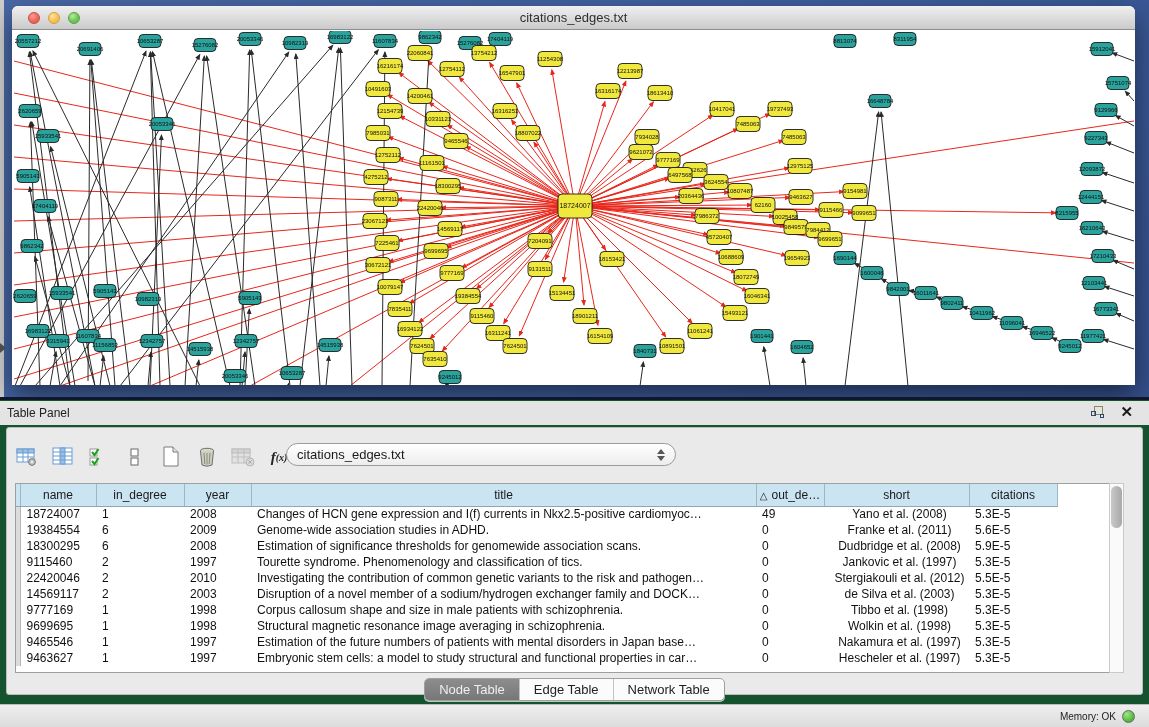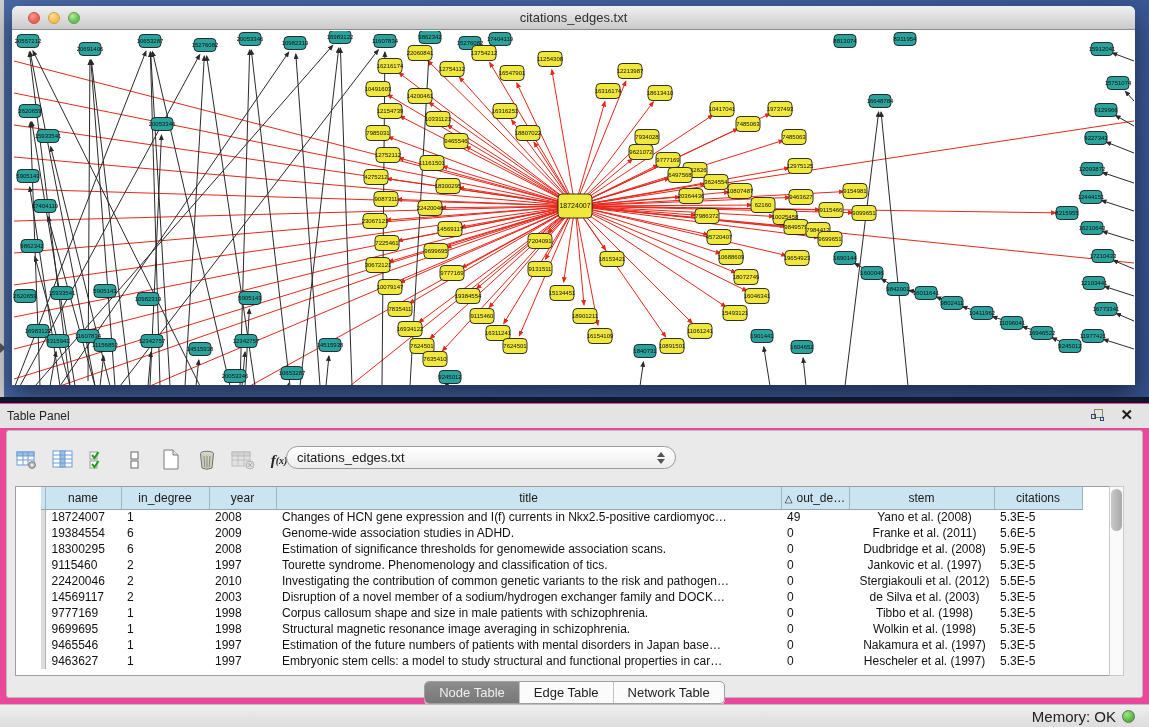--- a/index.html
+++ b/index.html
@@ -19,21 +19,21 @@
              border-radius:6px 6px 0 0; }
   .tl { position:absolute; top:6px; width:12px; height:12px; border-radius:50%; }
   .tl.close { left:16px; background:radial-gradient(circle at 35% 30%, #ff9d96,#ec6357 60%); border:1px solid #c94c41; }
   .tl.min   { left:36px; background:radial-gradient(circle at 35% 30%, #ffe2a0,#f5bd4f 60%); border:1px solid #d39f3f; }
   .tl.zoom  { left:56px; background:radial-gradient(circle at 35% 30%, #b6eb9e,#67c355 60%); border:1px solid #58a23f; }
   .win-title { position:absolute; left:0; right:0; top:4px; text-align:center; font-size:13px; color:#2f2f2f; }
   .canvas { position:absolute; left:1px; top:25px; width:1121px; height:354px; background:#ffffff; overflow:hidden; }
   .canvas svg { width:100%; height:100%; display:block; }
 
   
-  .table-panel { position:absolute; left:0; top:397px; width:1149px; height:330px; background:#ec4899; border-top:6px solid #0f172a; }
+  .table-panel { position:absolute; left:0; top:397px; width:1149px; height:330px; background:#14532d; border-top:3px solid #0f172a; }
   .panel-header { position:absolute; left:0; top:1px; width:100%; height:24px; background:#e4e4e4; }
   .panel-title { position:absolute; left:7px; top:5px; font-size:12px; color:#222; }
   .float-icon { position:absolute; right:44px; top:5px; width:14px; height:14px; }
   .float-icon .sq1 { position:absolute; left:3px; top:0; width:9px; height:9px; border:1px solid #8a8a55; background:transparent; }
   .float-icon .sq2 { position:absolute; left:0; top:5px; width:5px; height:5px; border:1px solid #2c4770; }
   .float-icon .sq3 { position:absolute; left:9px; top:8px; width:4px; height:4px; border:1px solid #2c4770; }
   .close-x { position:absolute; right:16px; top:3px; font-size:15px; font-weight:bold; color:#1a1a1a; line-height:16px; }
 
   .panel-body { position:absolute; left:6px; top:27px; width:1137px; height:268px;
                 background:#eaeaea; border:1px solid #bcbcbc; border-radius:3px; }
@@ -42,41 +42,41 @@
   .fx { font-family:"Liberation Serif", serif; font-style:italic; font-weight:bold; font-size:15px; color:#222; }
   .fx small { font-size:10px; }
   .table-select { position:absolute; left:279px; top:15px; width:390px; height:23px; background:linear-gradient(#ffffff,#ededed);
                   border:1px solid #9b9b9b; border-radius:12px; font-size:13px; color:#1a1a1a;
                   display:flex; align-items:center; padding:0 10px; }
   .table-select .lbl { flex:1; }
   .spin { display:flex; flex-direction:column; gap:2px; align-items:center; }
   .spin .up { width:0;height:0;border-left:4px solid transparent;border-right:4px solid transparent;border-bottom:5px solid #555; }
   .spin .dn { width:0;height:0;border-left:4px solid transparent;border-right:4px solid transparent;border-top:5px solid #555; }
 
-  .grid-wrap { position:absolute; left:8px; top:55px; width:1104px; height:190px; background:#fff; border:1px solid #9f9f9f;padding-left:25px; }
+  .grid-wrap { position:absolute; left:8px; top:55px; width:1104px; height:190px; background:#fff; border:1px solid #9f9f9f; }
   table.grid { border-collapse:collapse; table-layout:fixed; width:1041px; font-size:12px; color:#111; }
   table.grid th { height:22px; background:#cbe4f1; border-right:1px solid #9fb6c4; border-bottom:1px solid #8fa6b4;
                   font-weight:normal; text-align:center; font-size:12px; color:#1a1a1a; overflow:hidden; white-space:nowrap; }
   table.grid td { height:16px; padding:0 0 0 6px; white-space:nowrap; overflow:hidden; text-overflow:ellipsis; }
   td.c-short { text-align:center; padding:0; }
   th.c-gutter, td.c-gutter { background:#dcdcdc; border-right:1px solid #b5b5b5; padding:0; }
   .sort-tri { display:inline-block; margin-right:4px; font-size:10px; }
   .vscroll { position:absolute; right:18px; top:55px; width:15px; height:190px; background:#fafafa; border:1px solid #c9c9c9; }
   .vthumb { position:absolute; left:1px; top:2px; width:11px; height:42px; background:linear-gradient(90deg,#c9c9c9,#a8a8a8); border-radius:6px; }
 
   .tabs { position:absolute; left:0; right:0; top:250px; display:flex; justify-content:center; }
   .seg { display:flex; border:1px solid #9f9f9f; border-radius:5px; overflow:hidden; background:#fbfbfb; box-shadow:0 1px 0 rgba(255,255,255,.7); }
   .seg .tab { padding:3px 14px; font-size:13px; color:#222; border-right:1px solid #c2c2c2; }
   .seg .tab:last-child { border-right:none; }
   .seg .tab.sel { background:linear-gradient(#8d8d8d,#777777); color:#efefef; }
 
   .statusbar { position:absolute; left:0; top:704px; width:1149px; height:23px;
                background:linear-gradient(#efefef,#dcdcdc); border-top:1px solid #bdbdbd;
                display:flex; align-items:center; justify-content:flex-end; padding-right:14px; gap:6px; }
-  .mem-label { font-size:15px; color:#222; }
+  .mem-label { font-size:10px; color:#222; }
   .mem-dot { width:13px; height:13px; border-radius:50%; background:radial-gradient(circle at 35% 30%,#9fe87f,#4db53a 70%); border:1px solid #6a6a6a; }
 </style>
 </head>
 <body>
 
 <div class="stage">
 
   <div class="desktop">
     <div class="left-sliver"></div>
     <div class="collapse-arrow"></div>
@@ -632,21 +632,21 @@
               <col style="width:88px">
           </colgroup>
           <thead>
             <tr>
               <th class="c-gutter"></th>
               <th><span>name</span></th>
               <th><span>in_degree</span></th>
               <th><span>year</span></th>
               <th><span>title</span></th>
               <th><span class="sort-tri">△</span><span>out_de…</span></th>
-              <th><span>stem</span></th>
+              <th><span>short</span></th>
               <th><span>citations</span></th>
             </tr>
           </thead>
           <tbody id="grid-body">
               <tr>
                 <td class="c-gutter"></td>
                 <td>18724007</td>
                 <td>1</td>
                 <td>2008</td>
                 <td>Changes of HCN gene expression and I(f) currents in Nkx2.5-positive cardiomyoc…</td>

